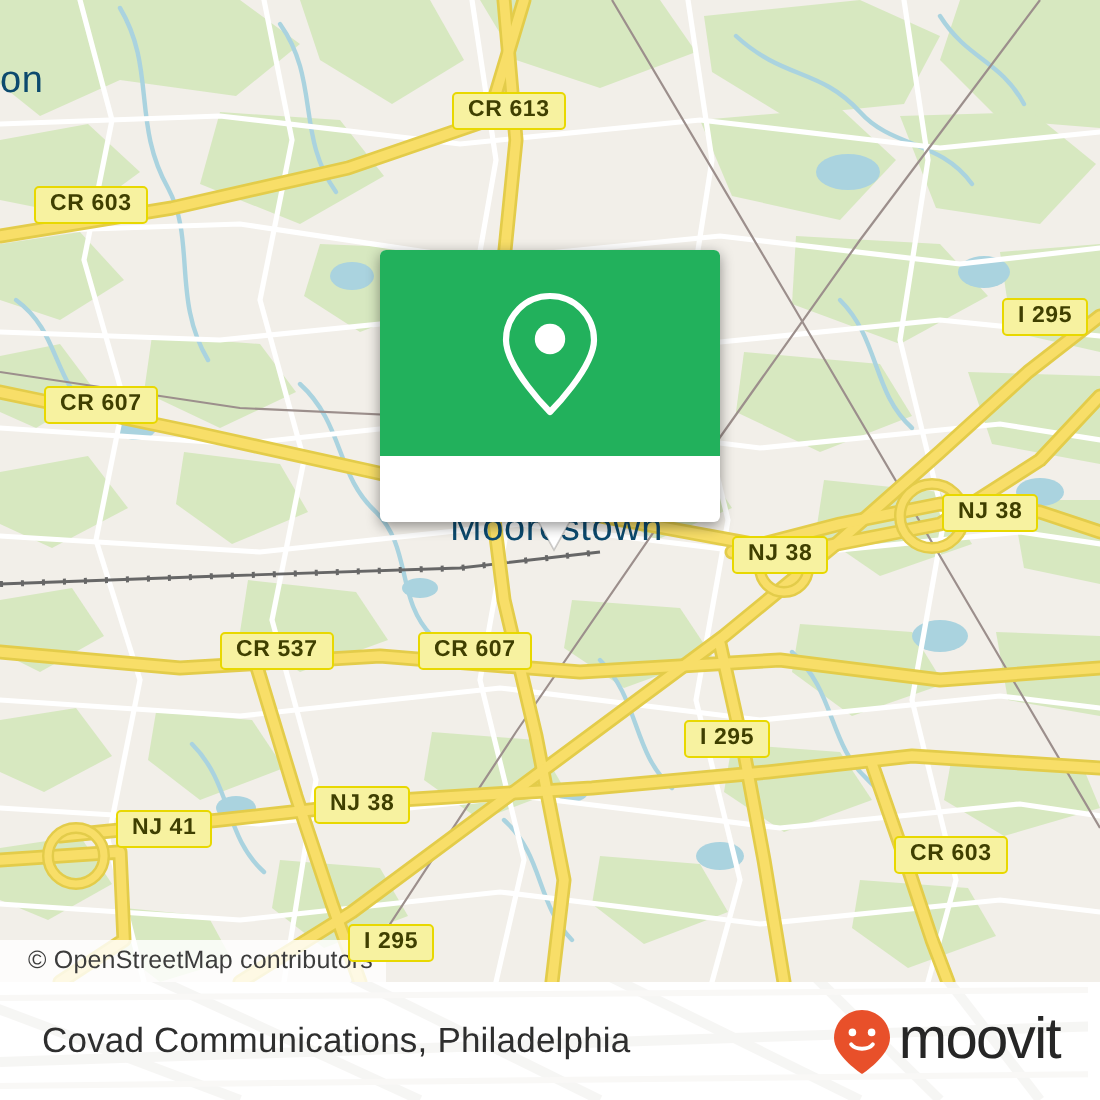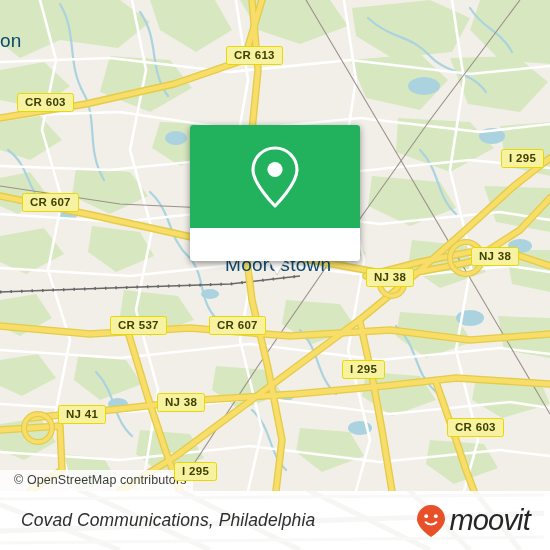--- a/index.html
+++ b/index.html
@@ -118,21 +118,20 @@
 
   
   #footer {
     position: absolute;
     left: 0;
     top: 491px;
     width: 544px;
     height: 59px;
     background: #ffffff;
     overflow: hidden;
-    font-style: italic;
   }
   #footer-bg {
     position: absolute;
     left: 0; top: 0;
     width: 550px; height: 59px;
     opacity: 0.42;
   }
   #footer-title {
     position: absolute;
     left: 21px;

